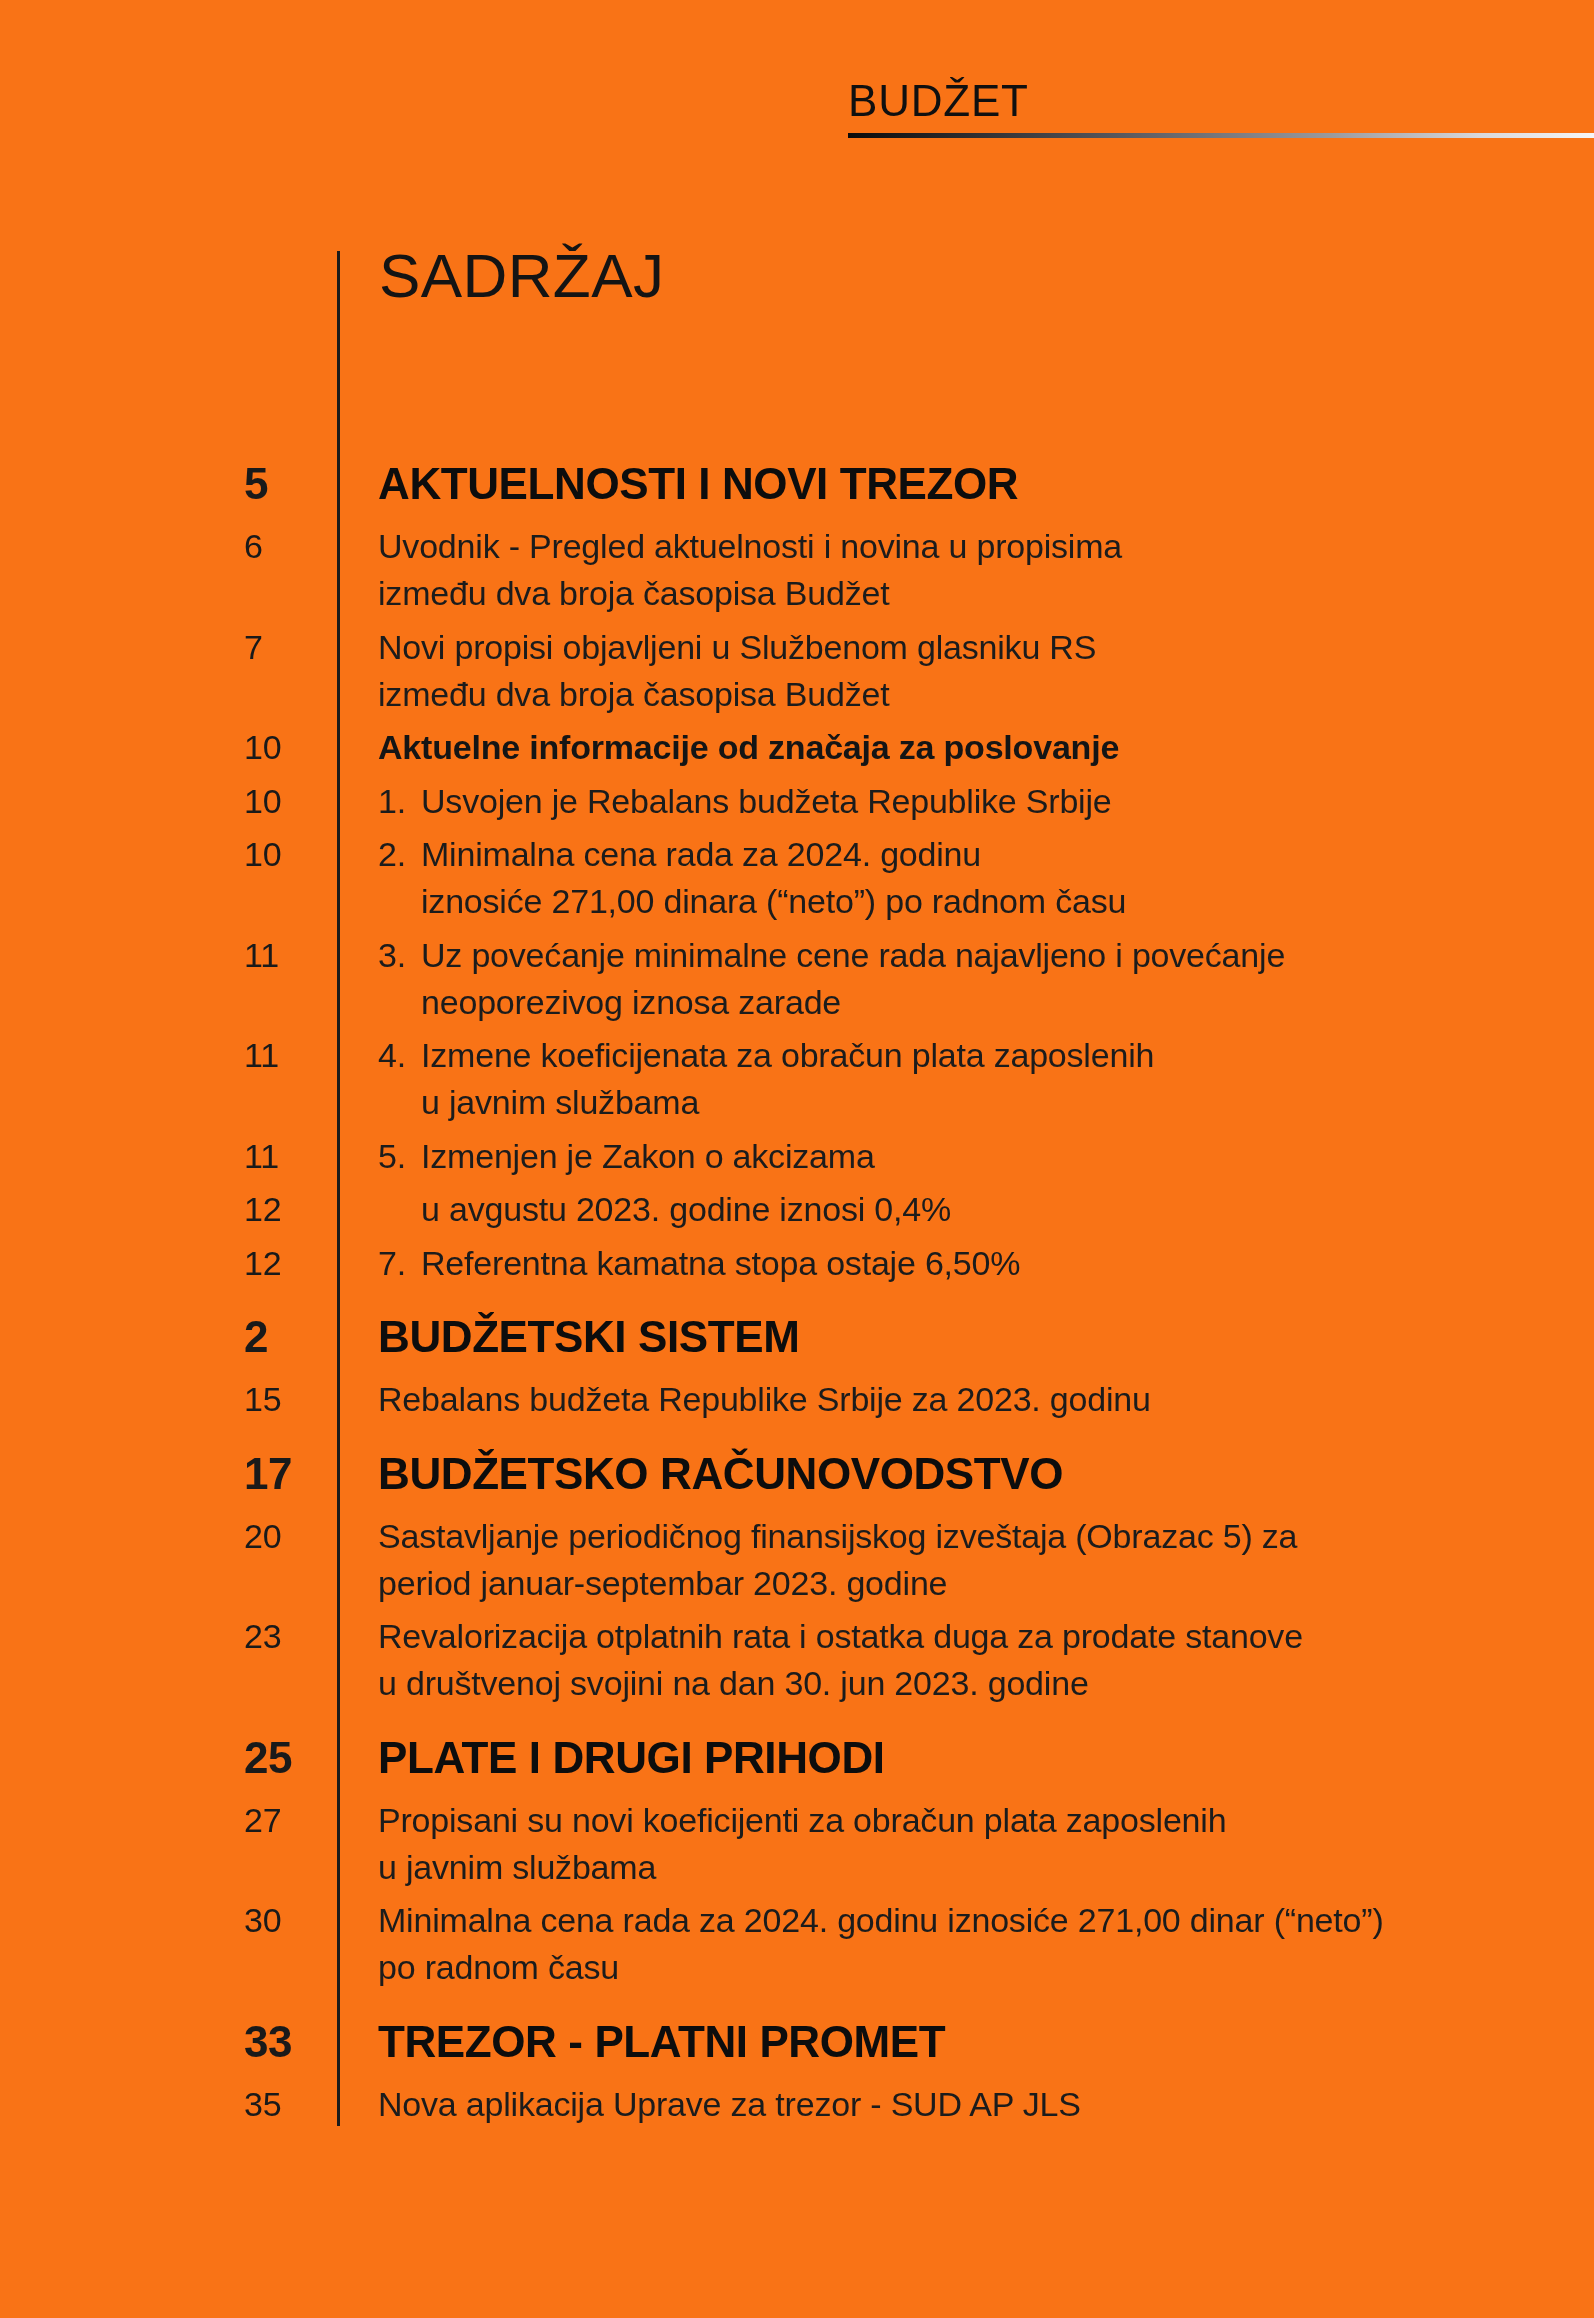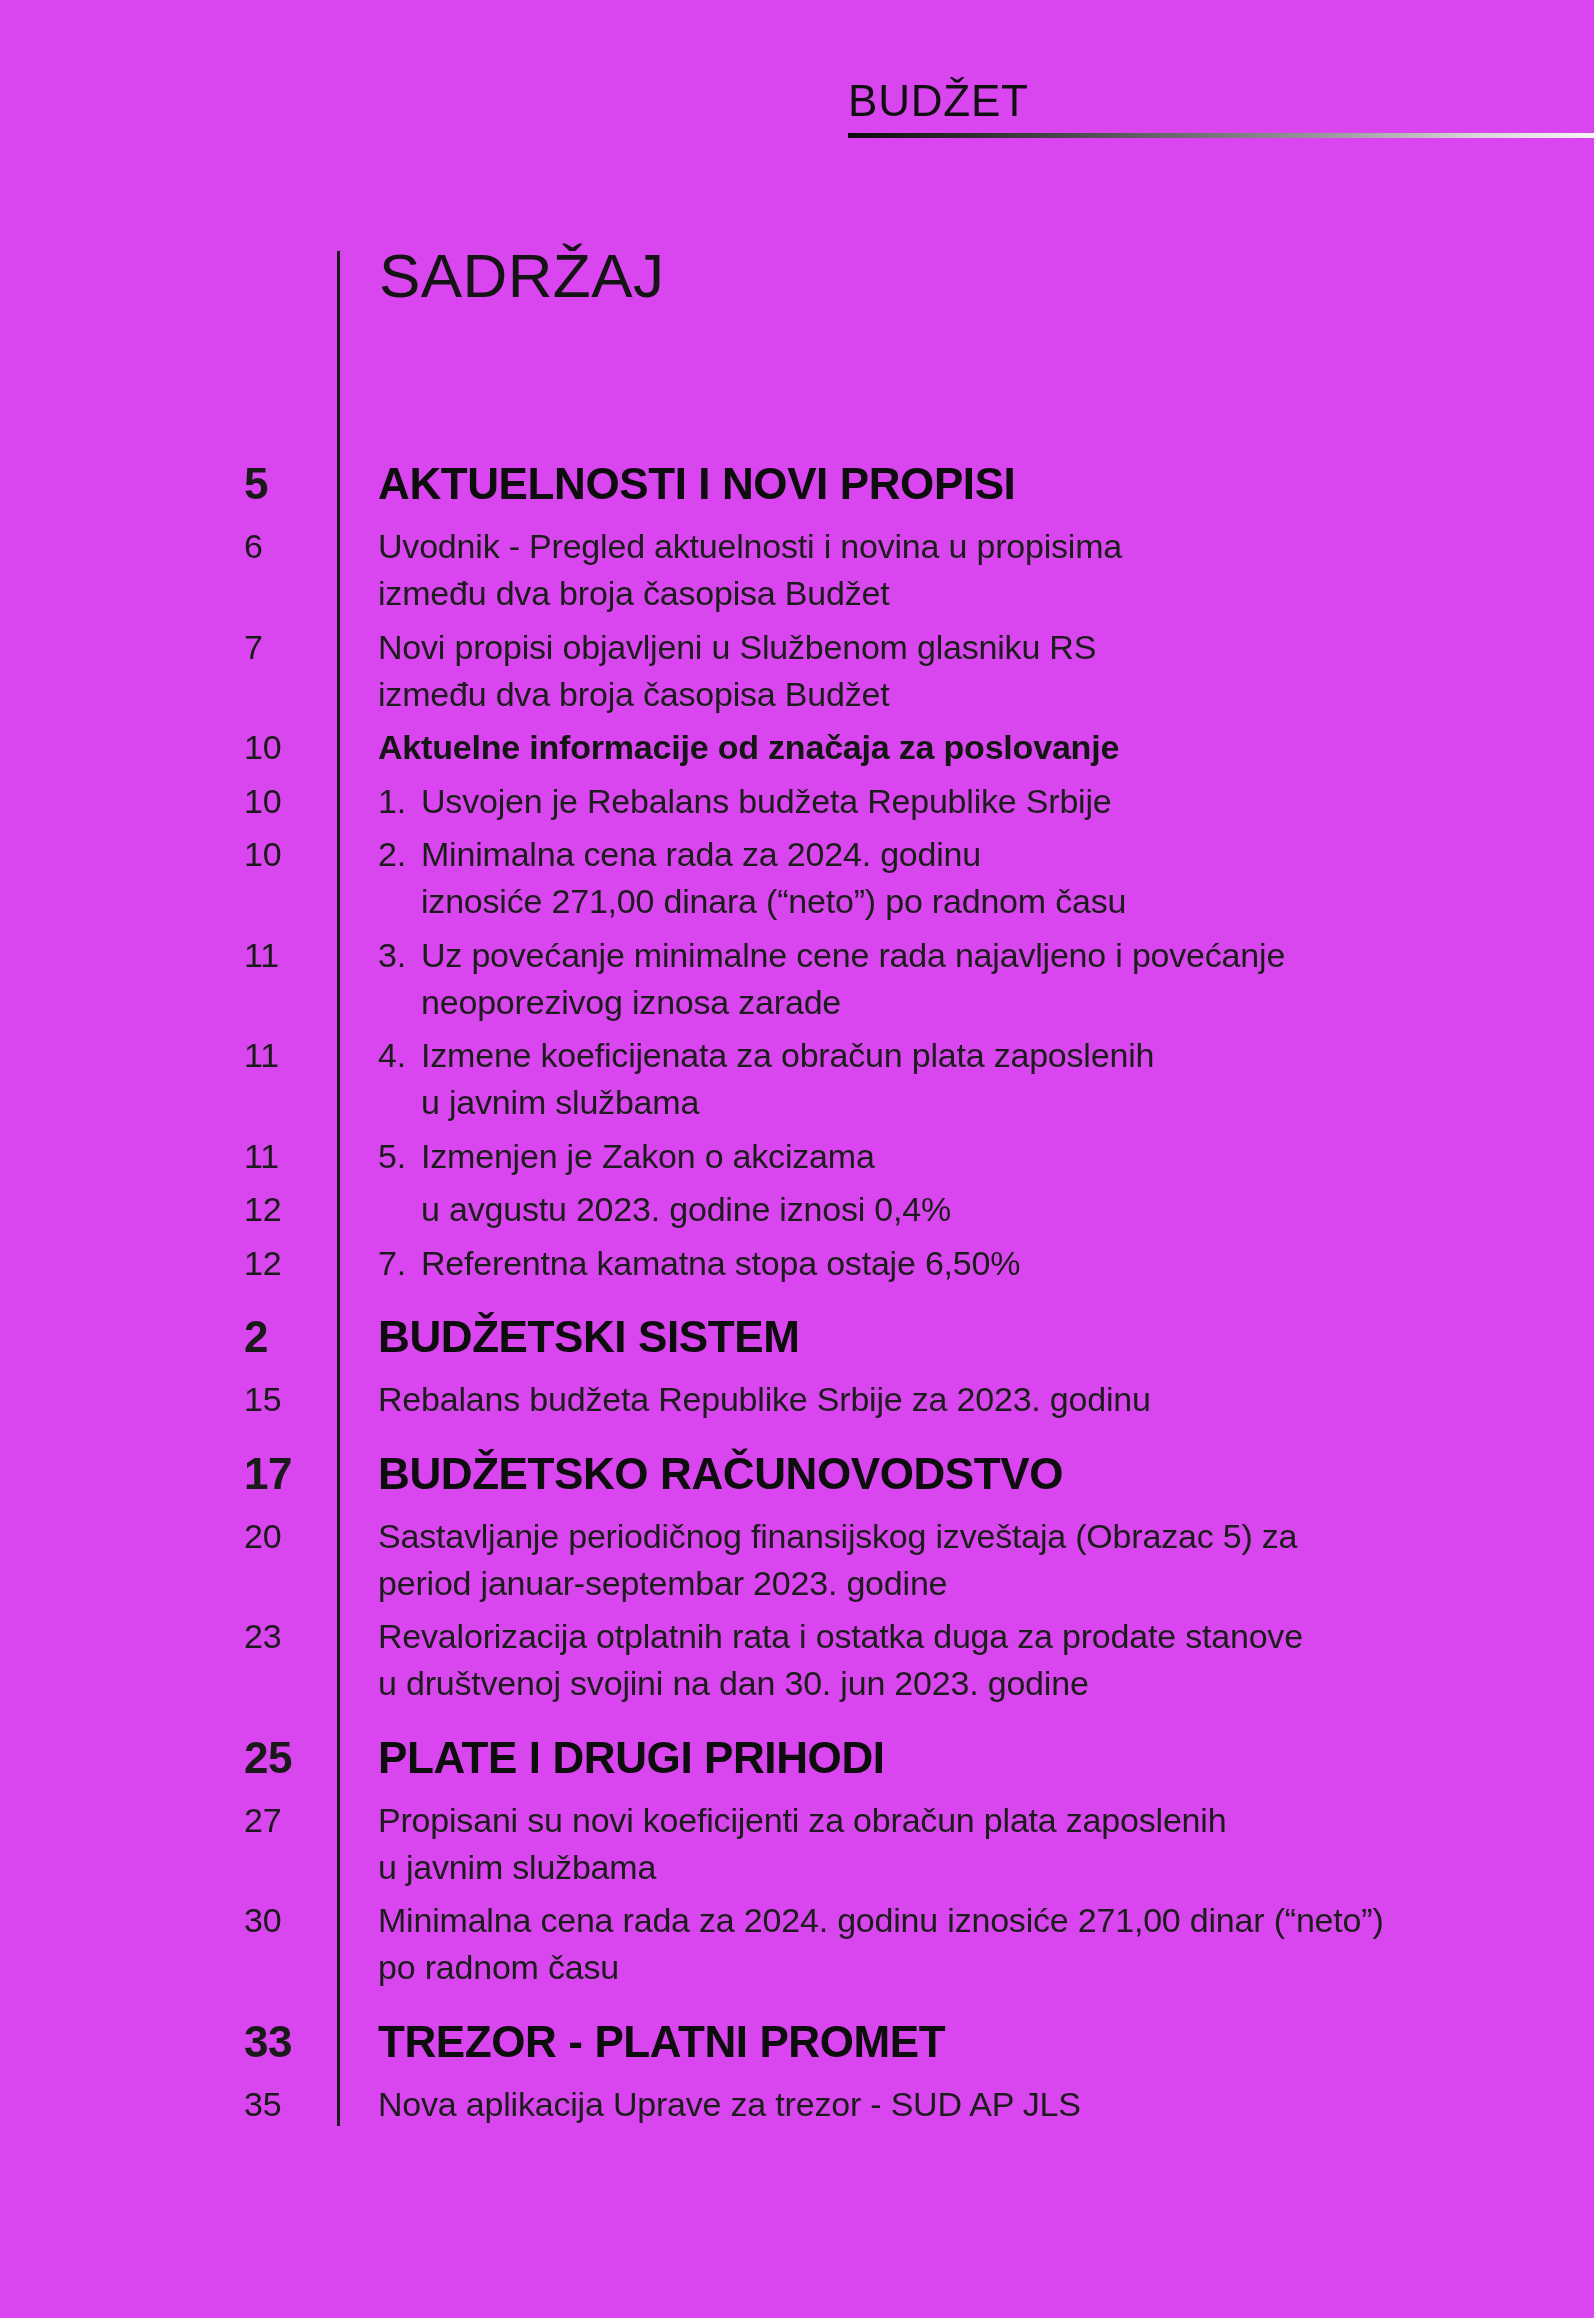--- a/index.html
+++ b/index.html
@@ -1,19 +1,19 @@
 <!DOCTYPE html>
 <html style="font-size:13px"><head>
 <meta charset="utf-8">
 <style>
   html,body{margin:0;padding:0;background:#ffffff;}
   .page{
     position:relative;
     width:1594px;height:2319px;
-    background:#d946ef;
+    background:#f97316;
     font-family:"Liberation Sans","DejaVu Sans",sans-serif;
     color:#1c1c1c;
     overflow:hidden;
   }
   
   .brand{
     position:absolute;left:848px;top:79px;
     font-size:44px;line-height:1;letter-spacing:0.8px;color:#101010;
   }
   .brand-rule{
@@ -56,21 +56,21 @@
 
   <div class="toc-title">SADRŽAJ</div>
 
   <div class="divider"></div>
 
   <div class="toc">
 
     <div class="row section">
       <div class="num">5</div>
       <div class="title-cell">
-        <div class="l1">AKTUELNOSTI I NOVI PROPISI</div>
+        <div class="l1">AKTUELNOSTI I NOVI TREZOR</div>
       </div>
     </div>
 
     <div class="row entry">
       <div class="num">6</div>
       <div class="title-cell">
         <div class="l1">Uvodnik - Pregled aktuelnosti i novina u propisima</div>
         <div class="l2">između dva broja časopisa Budžet</div>
       </div>
     </div>

